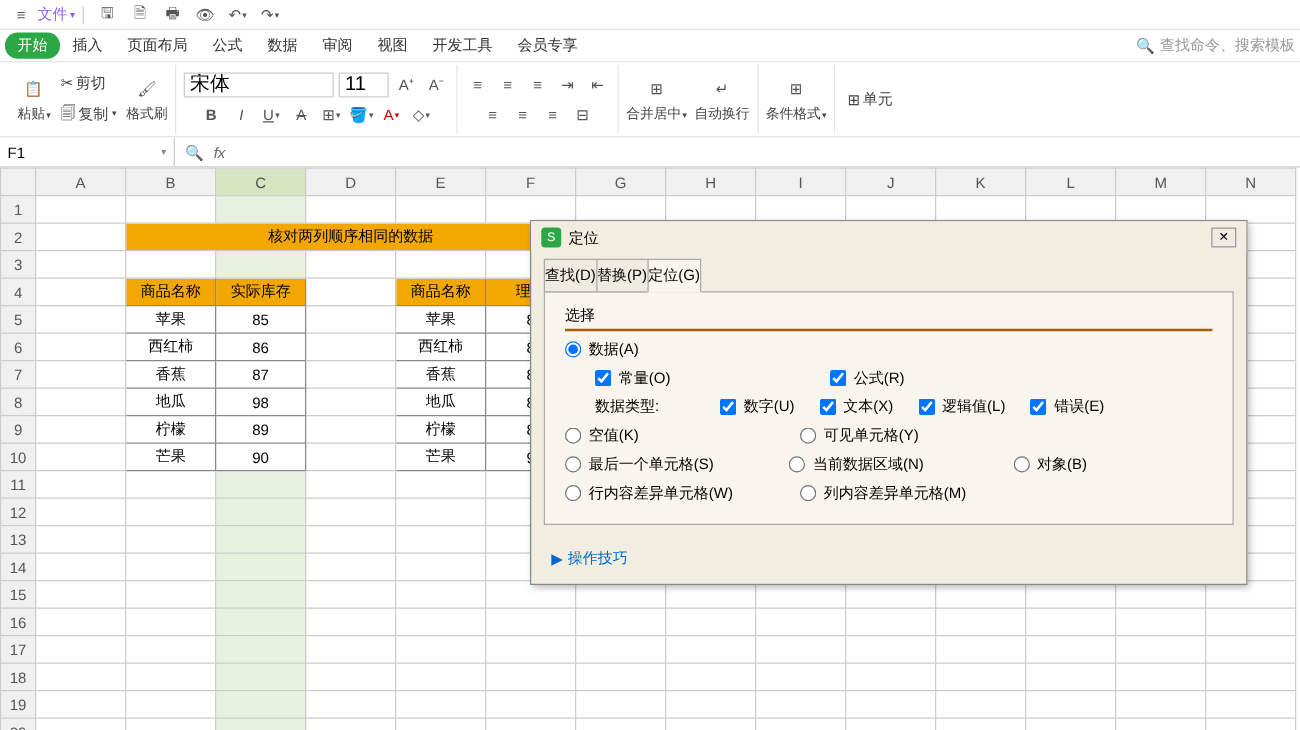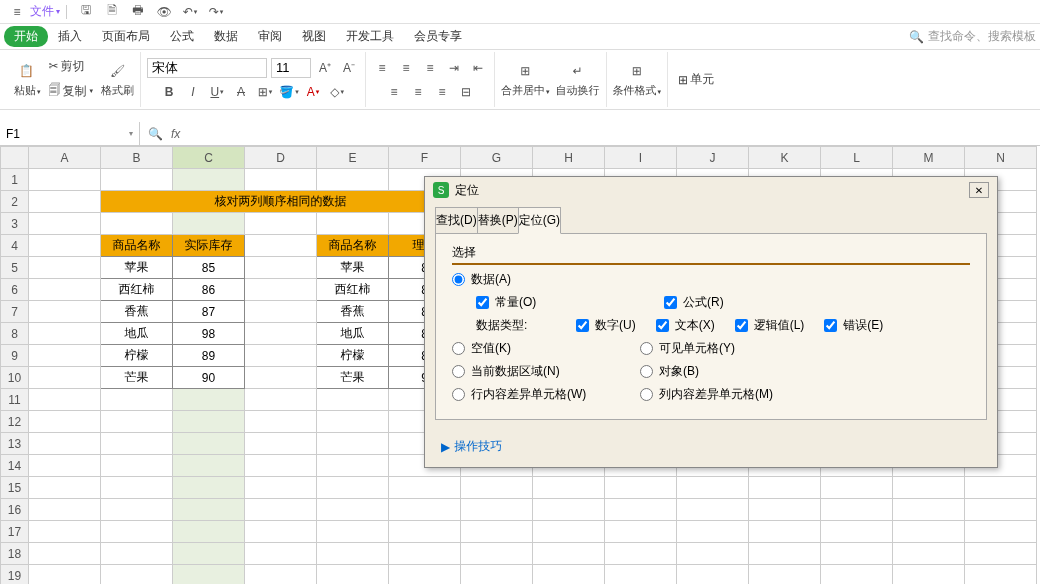--- a/index.html
+++ b/index.html
@@ -20,28 +20,28 @@
 .tabs-right { margin-left: auto; display: flex; align-items: center; color: #999; }
 .search-box { color: #999; display: flex; align-items: center; gap: 4px; }
 
 
 .ribbon { height: 60px; background: #fff; display: flex; align-items: center; padding: 2px 8px; border-bottom: 1px solid #ddd; }
 .ribbon-group { display: flex; flex-direction: column; justify-content: center; align-items: center; padding: 0 6px; border-right: 1px solid #e5e5e5; height: 100%; }
 .ribbon-group:last-child { border-right: none; }
 .rg-row { display: flex; align-items: center; gap: 4px; }
 .rg-btn { padding: 2px 4px; cursor: pointer; display: flex; align-items: center; gap: 2px; color: #444; }
 .rg-label { font-size: 11px; margin-top: 2px; color: #444; }
-.font-select { border: 1px solid #ccc; height: 20px; padding: 0 4px; font-size: 13px; background: #fff; }
+.font-select { border: 1px solid #ccc; height: 20px; padding: 0 4px; font-size: 16px; background: #fff; }
 .font-name { width: 120px; }
 .font-size { width: 40px; }
 .icon-btn { width: 20px; height: 20px; display: flex; align-items: center; justify-content: center; cursor: pointer; color: #555; }
 .arrow-dn::after { content: "▾"; font-size: 7px; margin-left: 1px; }
 
 
-.formula-bar { height: 24px; display: flex; border-bottom: 1px solid #ccc; background: #fff; margin-top: 12px; }
+.formula-bar { height: 24px; display: flex; border-bottom: 1px solid #ccc; background: #fff; }
 .name-box { width: 140px; border-right: 1px solid #ccc; padding: 0 6px; display: flex; align-items: center; justify-content: space-between; }
 .name-box::after { content: "▾"; font-size: 8px; color: #888; }
 .fx-area { display: flex; align-items: center; padding: 0 8px; gap: 8px; }
 .fx-label { font-style: italic; color: #666; }
 
 
 .sheet-area { position: relative; height: calc(100% - 134px); overflow: hidden; }
 .sheet { border-collapse: collapse; table-layout: fixed; }
 .sheet th, .sheet td { border: 1px solid #ccc; height: 22px; font-size: 12px; text-align: center; font-weight: normal; }
 .corner { width: 28px; background: #f0f0f0; }
@@ -661,20 +661,24 @@
       <label class="dlg-label dlg-col2">
           <input type="radio" style="">
           <span>空值(K)</span>
         </label>
       <label class="dlg-label dlg-col3">
           <input type="radio" style="">
           <span>可见单元格(Y)</span>
         </label>
     </div>
     <div class="dlg-row">
+      <label class="dlg-label dlg-col1">
+          <input type="radio" style="">
+          <span>最后一个单元格(S)</span>
+        </label>
       <label class="dlg-label dlg-col2">
           <input type="radio" style="">
           <span>当前数据区域(N)</span>
         </label>
       <label class="dlg-label dlg-col3">
           <input type="radio" style="">
           <span>对象(B)</span>
         </label>
     </div>
     <div class="dlg-row">

